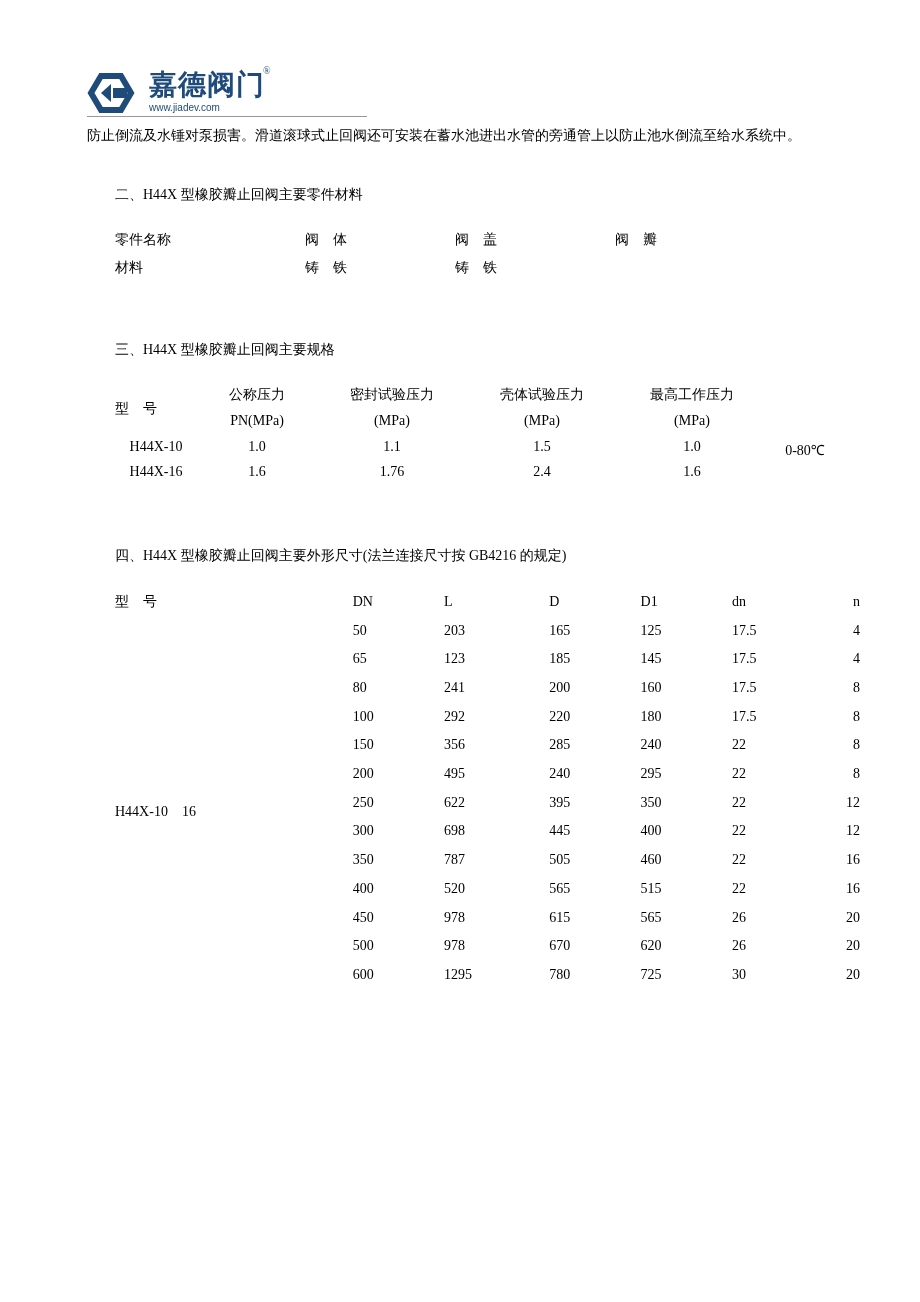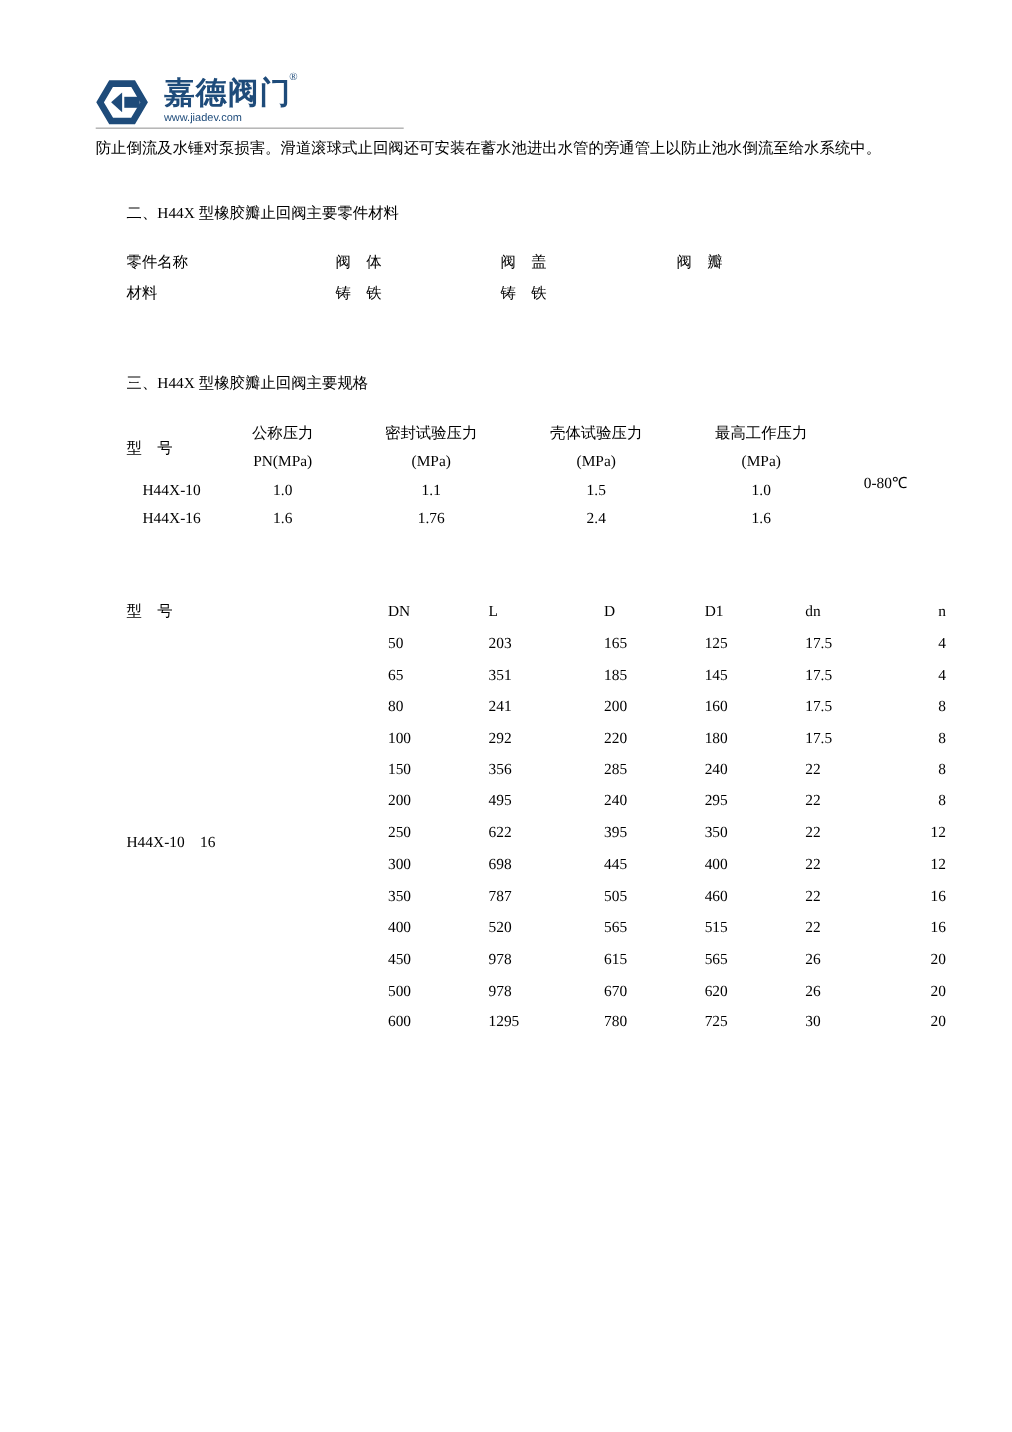--- a/index.html
+++ b/index.html
@@ -84,21 +84,21 @@
     .sc4 { width: 150px; }
     .sc5 { width: 120px; }
     .specs-head .sc0 { text-align: left; }
     .two-line { padding-top: 0; }
     .specs-body .row { display: flex; }
     .specs-body .row > div { text-align: center; }
     .specs-body .sc0 { text-align: left; }
     .merged-temp {
       position: absolute;
       right: 0;
-      top: 46px;
+      top: 56px;
       width: 110px;
       text-align: center;
     }
     
     .tbl-dims {
       margin-left: 28px;
       line-height: 2.05;
       position: relative;
     }
     .tbl-dims .row { display: flex; }
@@ -190,20 +190,21 @@
         <div class="sc0">H44X-16</div>
         <div class="sc1">1.6</div>
         <div class="sc2">1.76</div>
         <div class="sc3">2.4</div>
         <div class="sc4">1.6</div>
       </div>
     </div>
     <div class="merged-temp">0-80℃</div>
   </div>
 
+  <p class="section-title">四、H44X 型橡胶瓣止回阀主要外形尺寸(法兰连接尺寸按 GB4216 的规定)</p>
   <div class="tbl-dims">
     <div class="row">
       <div class="dc0">型　号</div>
       <div class="dc1">DN</div>
       <div class="dc2">L</div>
       <div class="dc3">D</div>
       <div class="dc4">D1</div>
       <div class="dc5">dn</div>
       <div class="dc6">n</div>
     </div>
@@ -214,21 +215,21 @@
           <div class="dc1">50</div>
           <div class="dc2">203</div>
           <div class="dc3">165</div>
           <div class="dc4">125</div>
           <div class="dc5">17.5</div>
           <div class="dc6">4</div>
         </div>
         <div class="row">
           <div class="dc0"></div>
           <div class="dc1">65</div>
-          <div class="dc2">351</div>
+          <div class="dc2">123</div>
           <div class="dc3">185</div>
           <div class="dc4">145</div>
           <div class="dc5">17.5</div>
           <div class="dc6">4</div>
         </div>
         <div class="row">
           <div class="dc0"></div>
           <div class="dc1">80</div>
           <div class="dc2">241</div>
           <div class="dc3">200</div>

